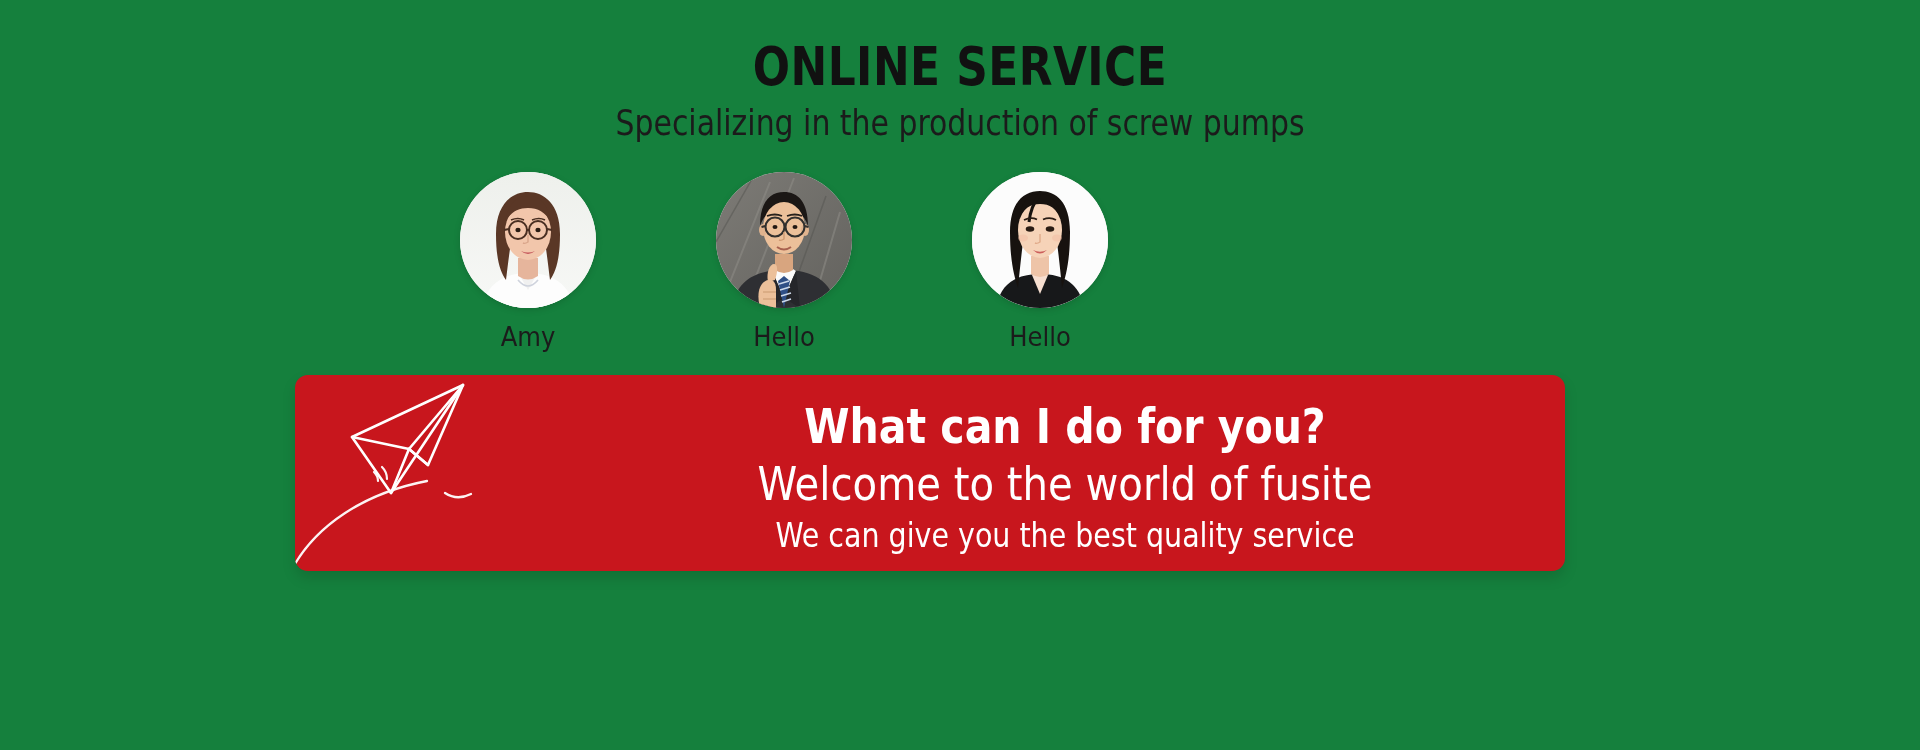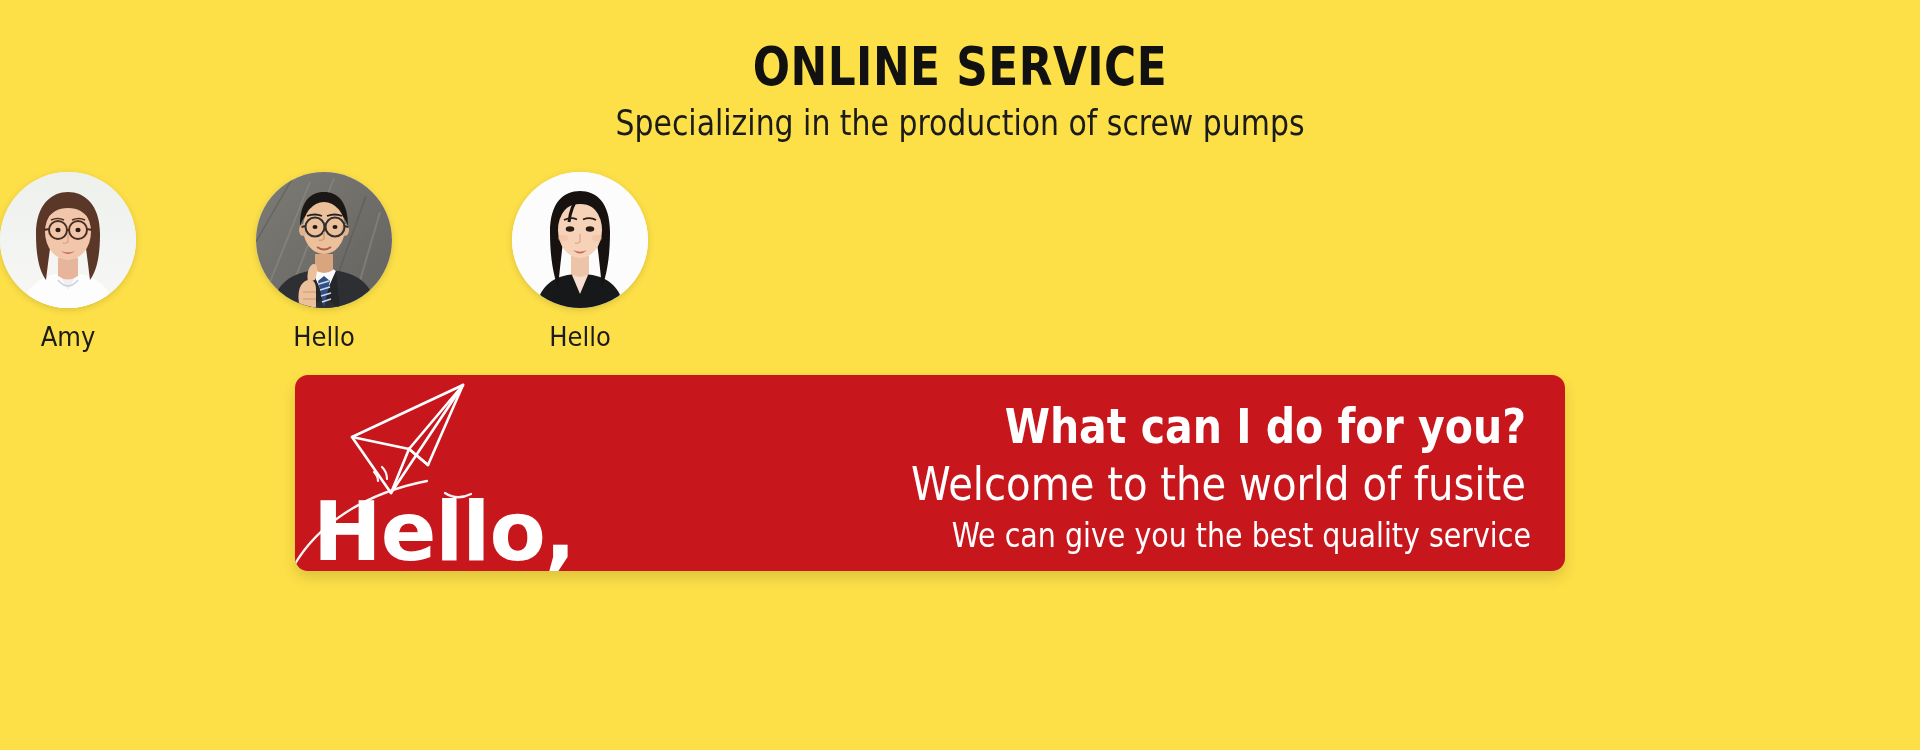--- a/index.html
+++ b/index.html
@@ -9,21 +9,21 @@
     height: 750px;
     background: #ffffff;
     font-family: "Liberation Sans", sans-serif;
     overflow: hidden;
   }
 
   .page {
     position: relative;
     width: 1920px;
     height: 750px;
-    background: #fde047;
+    background: #15803d;
   }
 
   
   .heading {
     position: absolute;
     top: 38px;
     left: 0;
     width: 1920px;
     text-align: center;
   }
@@ -50,21 +50,21 @@
     transform-origin: center;
   }
 
   
   .team {
     position: absolute;
     top: 172px;
     left: 0;
     width: 1568px;
     display: flex;
-    justify-content: flex-start;
+    justify-content: center;
     gap: 120px;
   }
 
   .member {
     width: 136px;
     display: flex;
     flex-direction: column;
     align-items: center;
   }
 
@@ -119,24 +119,24 @@
     font-weight: 700;
     font-size: 82px;
     color: #ffffff;
     line-height: 1;
     letter-spacing: -1px;
     z-index: 3;
   }
 
   .banner-copy {
     position: absolute;
-    left: 256px;
+    left: 270px;
     top: 24px;
     width: 1000px;
-    text-align: right;
+    text-align: center;
     z-index: 2;
   }
 
   .line1 {
     font-family: "DejaVu Sans Condensed", "Liberation Sans Narrow", "Liberation Sans", sans-serif;
     font-weight: 700;
     font-size: 48px;
     color: #ffffff;
     line-height: 1.16;
     transform: scaleX(0.95);
@@ -316,21 +316,20 @@
         <path d="M87 92 q5 5 5 12"></path>
         <path d="M79 97 q4 4 4 9"></path>
       </g>
 
       <g>
         <path d="M-4 196 C20 150 70 118 132 106" fill="none" stroke="#ffffff" stroke-width="2.3" stroke-linecap="round" opacity="0.95"></path>
         <path d="M150 118 q12 8 26 1" fill="none" stroke="#ffffff" stroke-width="2.3" stroke-linecap="round" opacity="0.95"></path>
       </g>
     </svg>
 
-    <div class="banner-hello">Hello,</div>
 
     <div class="banner-copy">
       <div class="line1">What can I do for you?</div>
       <div class="line2">Welcome to the world of fusite</div>
       <div class="line3">We can give you the best quality service</div>
     </div>
 
   </div>
 
 </div>

